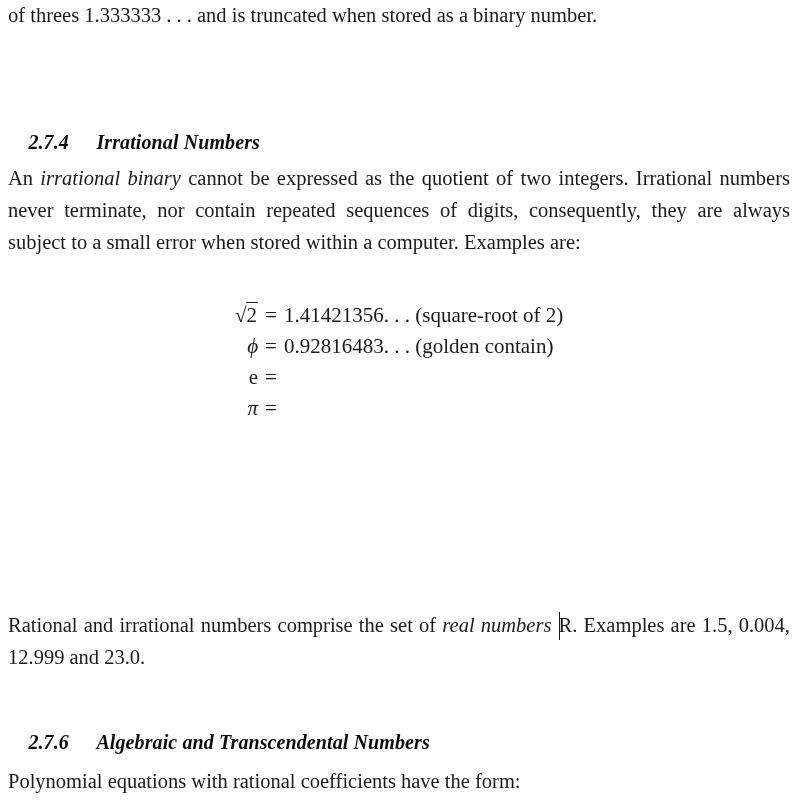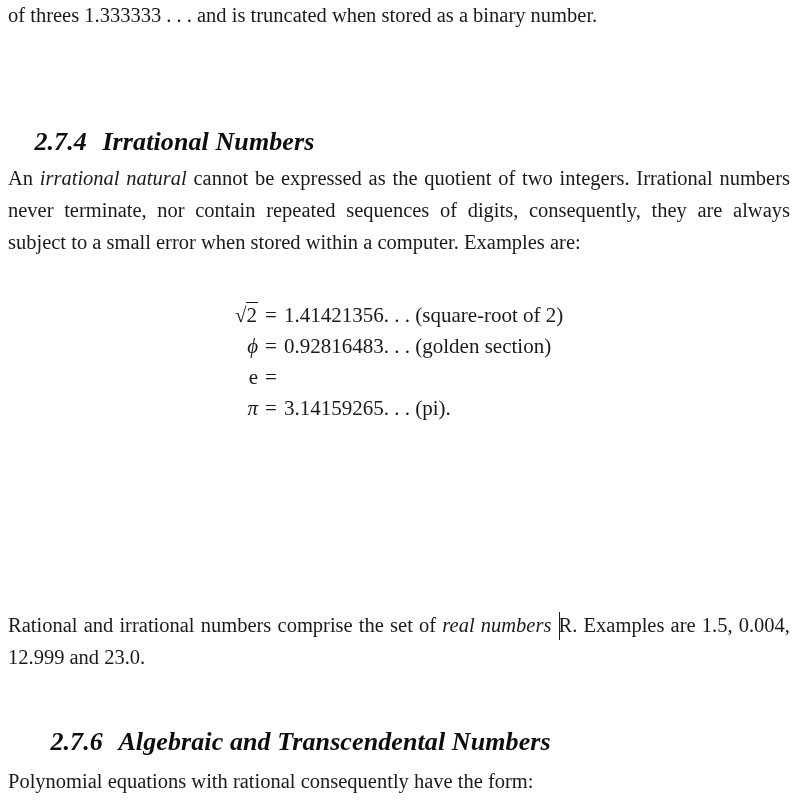--- a/index.html
+++ b/index.html
@@ -41,21 +41,21 @@
     left: 8px;
     right: 10px;
   }
 
   em, .ital {
     font-style: italic;
   }
 
   
   .heading {
-    font-size: 26px;
+    font-size: 20px;
     font-weight: bold;
     font-style: italic;
     line-height: 30px;
     margin: 0;
     white-space: pre;
     color: #0d0d0d;
     letter-spacing: 0.1px;
   }
   .heading .num {
     display: inline-block;
@@ -133,47 +133,47 @@
 
 <div class="page">
 
   <p class="body-text continued-line">of threes 1.333333 . . . and is truncated when stored as a binary number.</p>
 
   <h2 class="heading abs" style="left:8px; top:97px;">
     <span class="num">2.7.4</span><span>Irrational Numbers</span>
   </h2>
 
   <p class="body-text abs" style="left:8px; top:162px; width:782px;">
-    <span>An </span><em class="ital">irrational natural</em><span> cannot be expressed as the quotient of two integers. Irrational numbers never terminate, nor contain repeated sequences of digits, consequently, they are always subject to a small error when stored within a computer. Examples are:</span>
+    <span>An </span><em class="ital">irrational binary</em><span> cannot be expressed as the quotient of two integers. Irrational numbers never terminate, nor contain repeated sequences of digits, consequently, they are always subject to a small error when stored within a computer. Examples are:</span>
   </p>
 
   <div class="equation-block abs" style="left:8px; top:300px; width:782px;">
 
     <div class="equation-row">
       <span class="eq-lhs upright"><span class="sqrt"><span>√</span><span class="radicand">2</span></span></span><span class="eq-rel">=</span><span class="eq-rhs"><span>1.41421356</span><span>. . .</span> <span>(square-root of 2)</span><span></span></span>
     </div>
 
     <div class="equation-row">
-      <span class="eq-lhs">ϕ</span><span class="eq-rel">=</span><span class="eq-rhs"><span>0.92816483</span><span>. . .</span> <span>(golden section)</span><span></span></span>
+      <span class="eq-lhs">ϕ</span><span class="eq-rel">=</span><span class="eq-rhs"><span>0.92816483</span><span>. . .</span> <span>(golden contain)</span><span></span></span>
     </div>
 
     <div class="equation-row">
       <span class="eq-lhs upright">e</span><span class="eq-rel">=</span>
     </div>
 
     <div class="equation-row">
-      <span class="eq-lhs">π</span><span class="eq-rel">=</span><span class="eq-rhs"><span>3.14159265</span><span>. . .</span> <span>(pi)</span><span>.</span></span>
+      <span class="eq-lhs">π</span><span class="eq-rel">=</span>
     </div>
 
   </div>
 
 
   <p class="body-text abs" style="left:8px; top:573px; width:782px;margin-top:36px;">
     <span>Rational and irrational numbers comprise the set of </span><em class="ital">real numbers</em> <span class="bb-r">R</span><span>. Examples are 1.5, 0.004, 12.999 and 23.0.</span>
   </p>
 
-  <h2 class="heading abs" style="left:24px; top:697px;">
+  <h2 class="heading abs" style="left:8px; top:697px;">
     <span class="num">2.7.6</span><span>Algebraic and Transcendental Numbers</span>
   </h2>
 
-  <p class="body-text abs" style="left:8px; top:765px; width:782px; text-align:left;">Polynomial equations with rational consequently have the form:</p>
+  <p class="body-text abs" style="left:8px; top:765px; width:782px; text-align:left;">Polynomial equations with rational coefficients have the form:</p>
 
 </div>
 
 </body></html>

